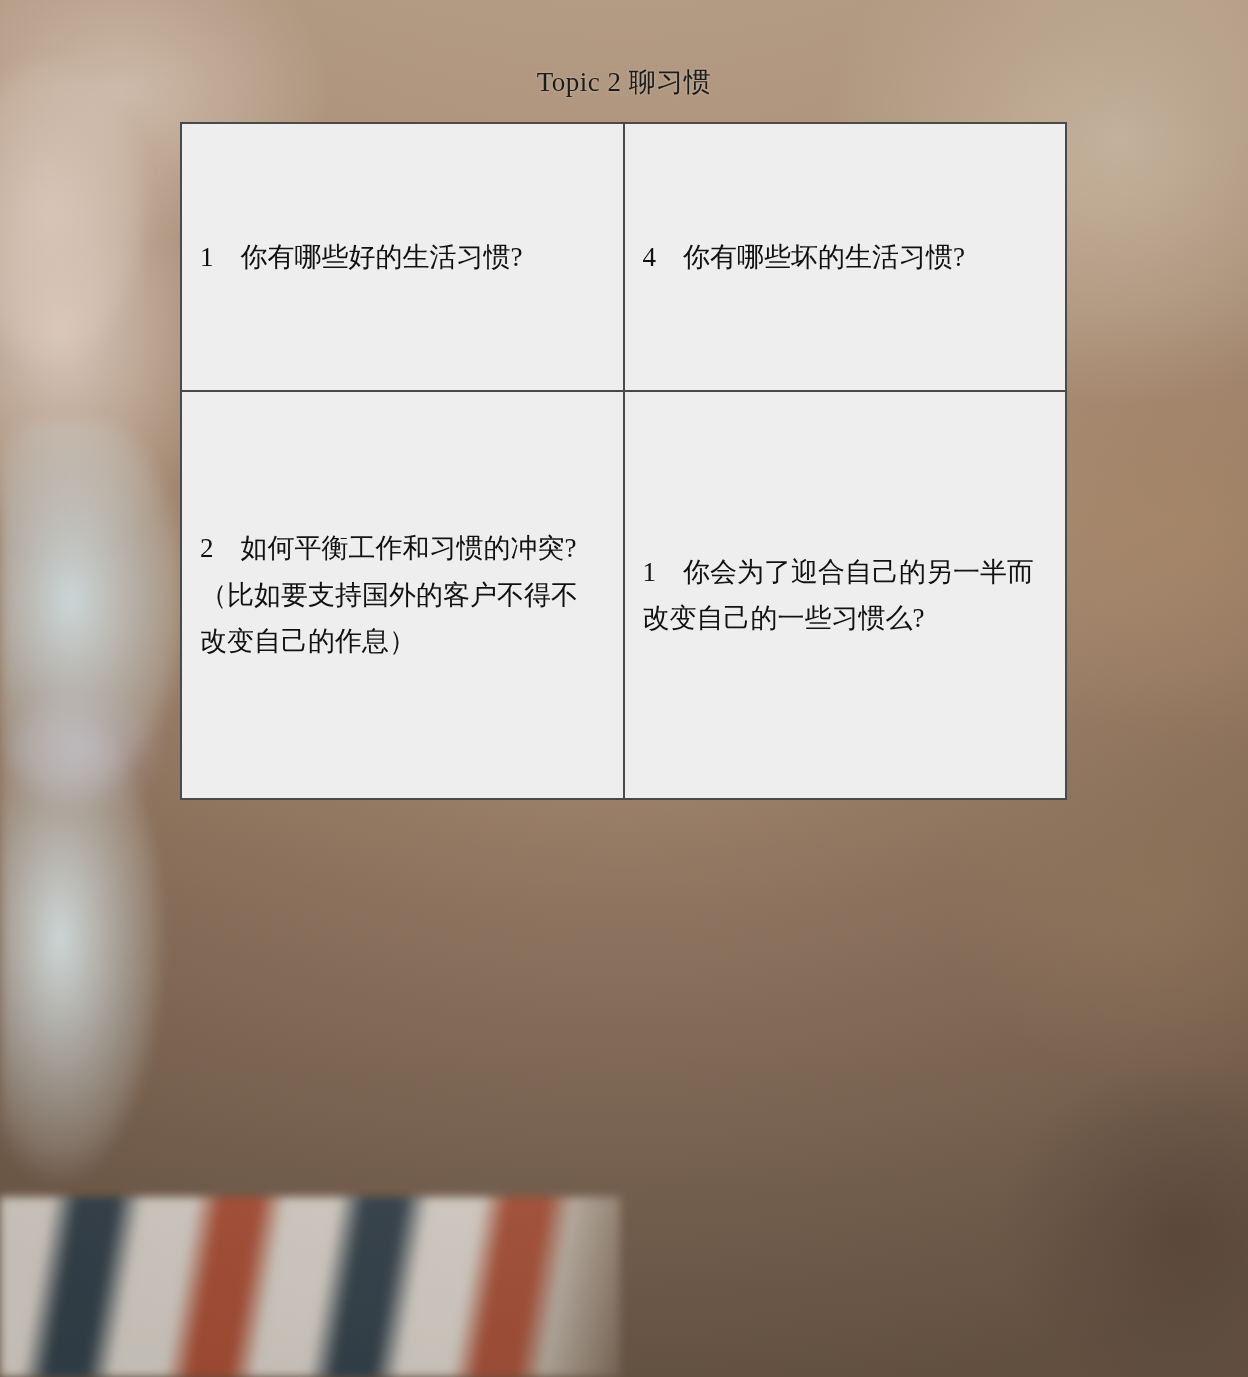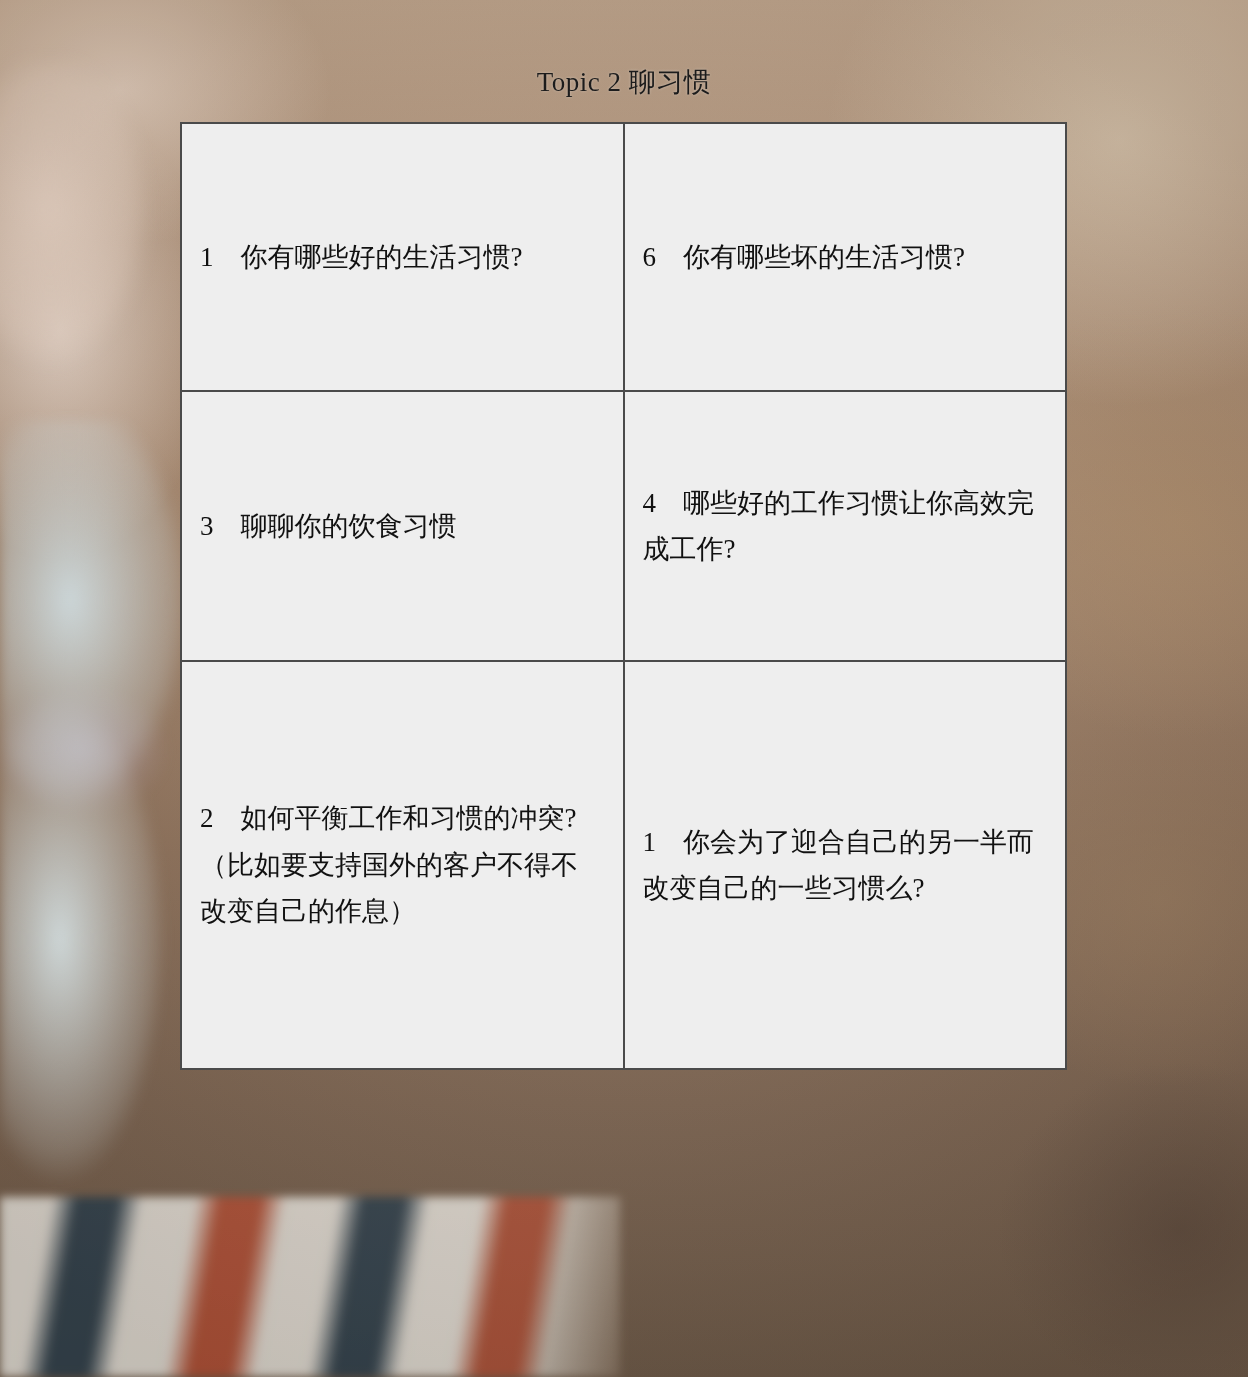--- a/index.html
+++ b/index.html
@@ -122,29 +122,21 @@
 
   <div class="doc-title">Topic 2 聊习惯</div>
 
   <table class="qtable">
     <tbody>
       <tr class="row-1">
         <td>
           <span class="cell-text">1　你有哪些好的生活习惯?</span>
         </td>
         <td>
-          <span class="cell-text">6　你有哪些坏的生活习惯?</span>
-        </td>
-      </tr>
-      <tr class="row-2">
-        <td>
-          <span class="cell-text">3　聊聊你的饮食习惯</span>
-        </td>
-        <td>
-          <span class="cell-text">4　哪些好的工作习惯让你高效完成工作?</span>
+          <span class="cell-text">4　你有哪些坏的生活习惯?</span>
         </td>
       </tr>
       <tr class="row-4">
         <td>
           <span class="cell-text">2　如何平衡工作和习惯的冲突?（比如要支持国外的客户不得不改变自己的作息）</span>
         </td>
         <td>
           <span class="cell-text">1　你会为了迎合自己的另一半而改变自己的一些习惯么?</span>
         </td>
       </tr>

